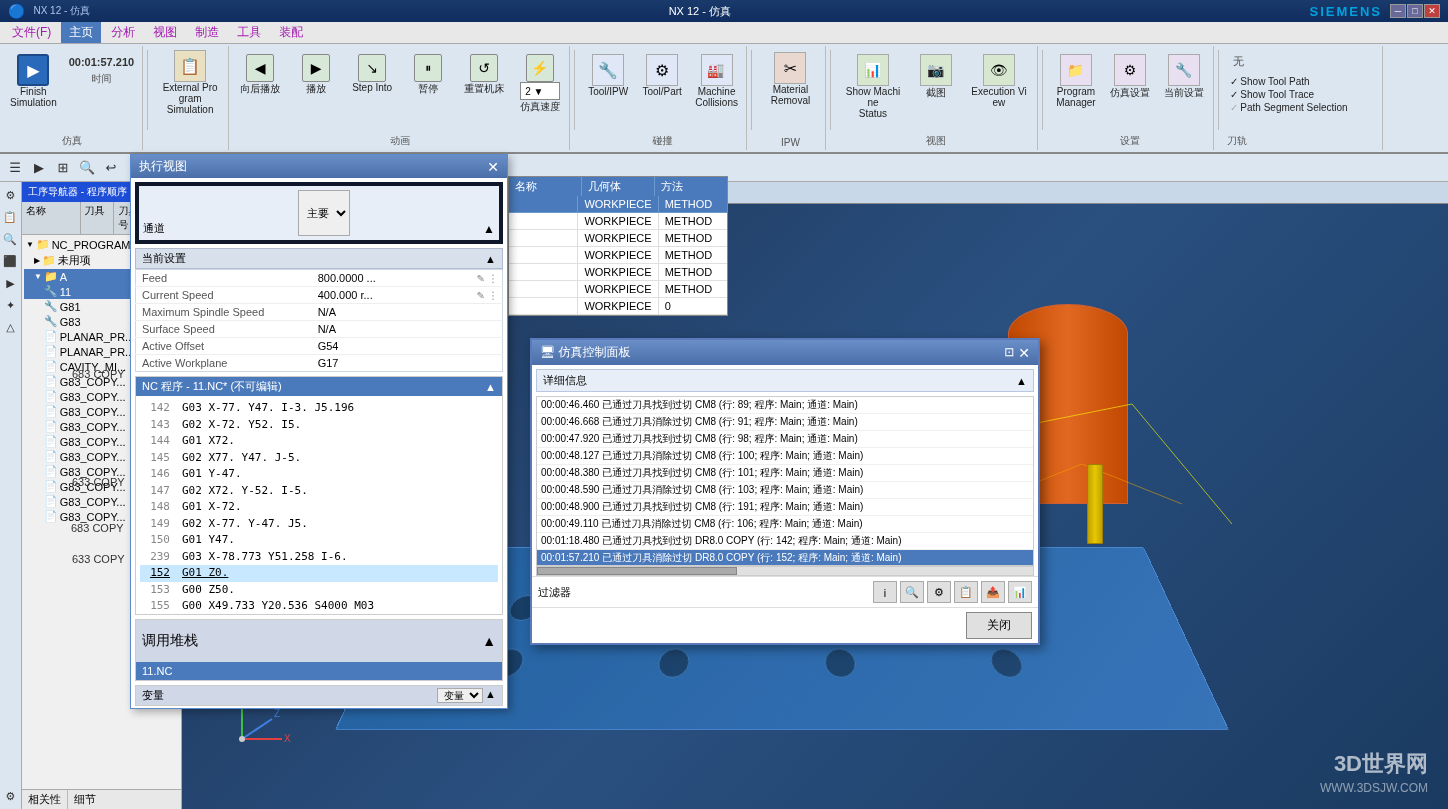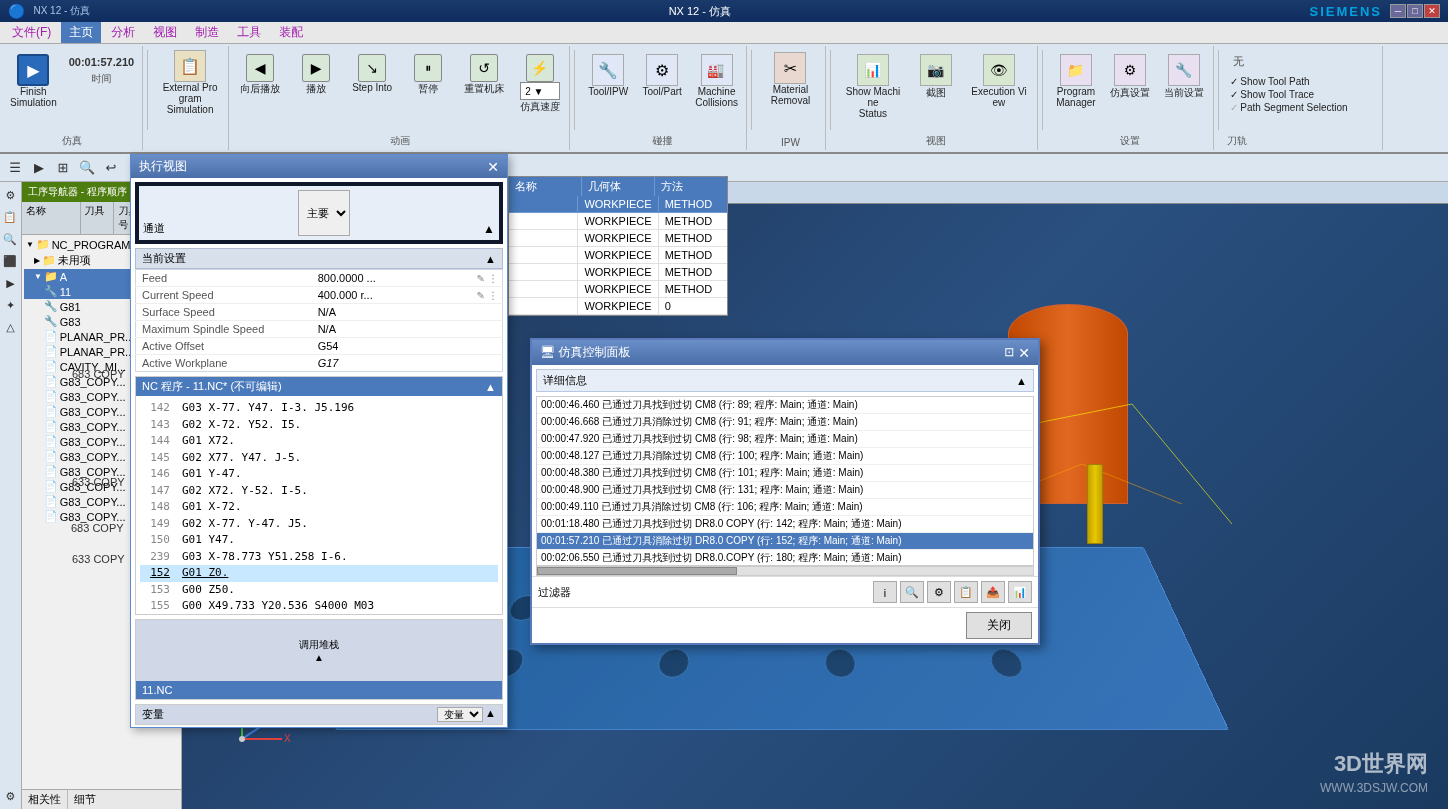--- a/index.html
+++ b/index.html
@@ -32,21 +32,21 @@
 
     
     #main-layout { display: flex; height: calc(809px - 22px - 22px - 110px - 28px); }
 
     
     #left-panel { width: 22px; background: #dce6f0; border-right: 1px solid #aaa; display: flex; flex-direction: column; align-items: center; padding: 4px 2px; gap: 4px; }
     .side-btn { width: 18px; height: 18px; display: flex; align-items: center; justify-content: center; cursor: pointer; font-size: 11px; color: #333; }
 
     
     #navigator { width: 160px; background: #f0f0f0; border-right: 1px solid #aaa; overflow: hidden; display: flex; flex-direction: column; }
-    .nav-header { background: #4d7c0f; color: white; padding: 3px 6px; font-size: 11px; display: flex; align-items: center; justify-content: space-between; }
+    .nav-header { background: #1d4ed8; color: white; padding: 3px 6px; font-size: 11px; display: flex; align-items: center; justify-content: space-between; }
     .nav-tree { flex: 1; overflow-y: auto; padding: 2px; font-size: 11px; }
     .nav-item { display: flex; align-items: center; padding: 1px 2px; cursor: pointer; gap: 2px; }
     .nav-item.selected { background: #4a7abb; color: white; }
     .nav-indent-1 { padding-left: 10px; }
     .nav-indent-2 { padding-left: 20px; }
     .tree-triangle { font-size: 8px; cursor: pointer; }
 
     
     #content-area { flex: 1; display: flex; flex-direction: column; overflow: hidden; position: relative; background: #2a4a7a; }
 
@@ -478,37 +478,37 @@
       </tr>
       <tr>
         <td style="padding:2px 6px;border-bottom:1px solid #eee;color:#555;">Current Speed</td>
         <td style="padding:2px 6px;border-bottom:1px solid #eee;">400.000 r...</td>
         <td style="padding:2px 4px;border-bottom:1px solid #eee;text-align:right;">
           <span style="cursor:pointer;font-size:10px;color:#888;">✎</span>
           <span style="cursor:pointer;font-size:10px;color:#888;">⋮</span>
         </td>
       </tr>
       <tr>
-        <td style="padding:2px 6px;border-bottom:1px solid #eee;color:#555;">Surface Speed</td>
+        <td style="padding:2px 6px;border-bottom:1px solid #eee;color:#555;">Maximum Spindle Speed</td>
         <td style="padding:2px 6px;border-bottom:1px solid #eee;">N/A</td>
         <td style="padding:2px 4px;border-bottom:1px solid #eee;"></td>
       </tr>
       <tr>
-        <td style="padding:2px 6px;border-bottom:1px solid #eee;color:#555;">Maximum Spindle Speed</td>
+        <td style="padding:2px 6px;border-bottom:1px solid #eee;color:#555;">Surface Speed</td>
         <td style="padding:2px 6px;border-bottom:1px solid #eee;">N/A</td>
         <td style="padding:2px 4px;border-bottom:1px solid #eee;"></td>
       </tr>
       <tr>
         <td style="padding:2px 6px;border-bottom:1px solid #eee;color:#555;">Active Offset</td>
         <td style="padding:2px 6px;border-bottom:1px solid #eee;">G54</td>
         <td style="padding:2px 4px;border-bottom:1px solid #eee;"></td>
       </tr>
       <tr>
         <td style="padding:2px 6px;color:#555;">Active Workplane</td>
-        <td style="padding:2px 6px;font-style:italic;">G17</td>
+        <td style="padding:2px 6px;">G17</td>
         <td style="padding:2px 4px;"></td>
       </tr>
     </tbody>
       </table>
   </div>
 
   <div style="margin:4px;border:1px solid #ccc;">
     <div style="background:#4a7abb;color:white;padding:2px 6px;font-size:11px;display:flex;align-items:center;justify-content:space-between;">
       <span>NC 程序 - 11.NC* (不可编辑)</span>
       <span style="cursor:pointer;">▲</span>
@@ -564,21 +564,21 @@
         </div>
       <div class="nc-line-item">
           <span class="nc-num">155</span>
           <span class="nc-code-text">G00 X49.733 Y20.536 S4000 M03</span>
         </div>
 
     </div>
   </div>
 
   <div style="margin:4px;border:1px solid #ccc;">
-    <div style="background:#d0d8e8;padding:18px 6px;font-size:10px;display:flex;align-items:center;justify-content:space-between;flex-direction:column;">
+    <div style="background:#d0d8e8;padding:12px 6px;font-size:14px;display:flex;align-items:center;justify-content:space-between;">
       <span>调用堆栈</span>
       <span style="cursor:pointer;">▲</span>
     </div>
     <div style="background:#4a7abb;color:white;padding:3px 6px;font-size:11px;">
       <span>11.NC</span>
     </div>
   </div>
 
   <div style="margin:4px 4px 2px 4px;border:1px solid #ccc;">
     <div style="background:#d0d8e8;padding:2px 6px;font-size:11px;display:flex;align-items:center;justify-content:space-between;">
@@ -609,21 +609,22 @@
     <span style="cursor:pointer;font-size:11px;">▲</span>
   </div>
 
   <div style="margin:0 4px;position:relative;">
     <div style="height:170px;overflow-y:auto;font-size:10px;border:1px solid #ccc;background:white;">
       <div class="log-row">00:00:46.460 已通过刀具找到过切 CM8 (行: 89; 程序: Main; 通道: Main)</div>
       <div class="log-row">00:00:46.668 已通过刀具消除过切 CM8 (行: 91; 程序: Main; 通道: Main)</div>
       <div class="log-row">00:00:47.920 已通过刀具找到过切 CM8 (行: 98; 程序: Main; 通道: Main)</div>
       <div class="log-row">00:00:48.127 已通过刀具消除过切 CM8 (行: 100; 程序: Main; 通道: Main)</div>
       <div class="log-row">00:00:48.380 已通过刀具找到过切 CM8 (行: 101; 程序: Main; 通道: Main)</div>
-      <div class="log-row">00:00:48.900 已通过刀具找到过切 CM8 (行: 131; 程序: Main; 通道: Main)</div>
+      <div class="log-row">00:00:48.590 已通过刀具消除过切 CM8 (行: 103; 程序: Main; 通道: Main)</div>
+      <div class="log-row">00:00:48.900 已通过刀具找到过切 CM8 (行: 191; 程序: Main; 通道: Main)</div>
       <div class="log-row">00:00:49.110 已通过刀具消除过切 CM8 (行: 106; 程序: Main; 通道: Main)</div>
       <div class="log-row">00:01:18.480 已通过刀具找到过切 DR8.0 COPY (行: 142; 程序: Main; 通道: Main)</div>
       <div class="log-row selected-row">00:01:57.210 已通过刀具消除过切 DR8.0 COPY (行: 152; 程序: Main; 通道: Main)</div>
       <div class="log-row">00:02:06.550 已通过刀具找到过切 DR8.0.COPY (行: 180; 程序: Main; 通道: Main)</div>
 
     </div>
   </div>
 
   <div style="margin:0 4px;height:10px;background:#e0e0e0;border:1px solid #ccc;display:flex;align-items:center;">
     <div style="width:200px;height:8px;background:#aaa;border:1px solid #888;margin-left:0;cursor:pointer;"></div>

